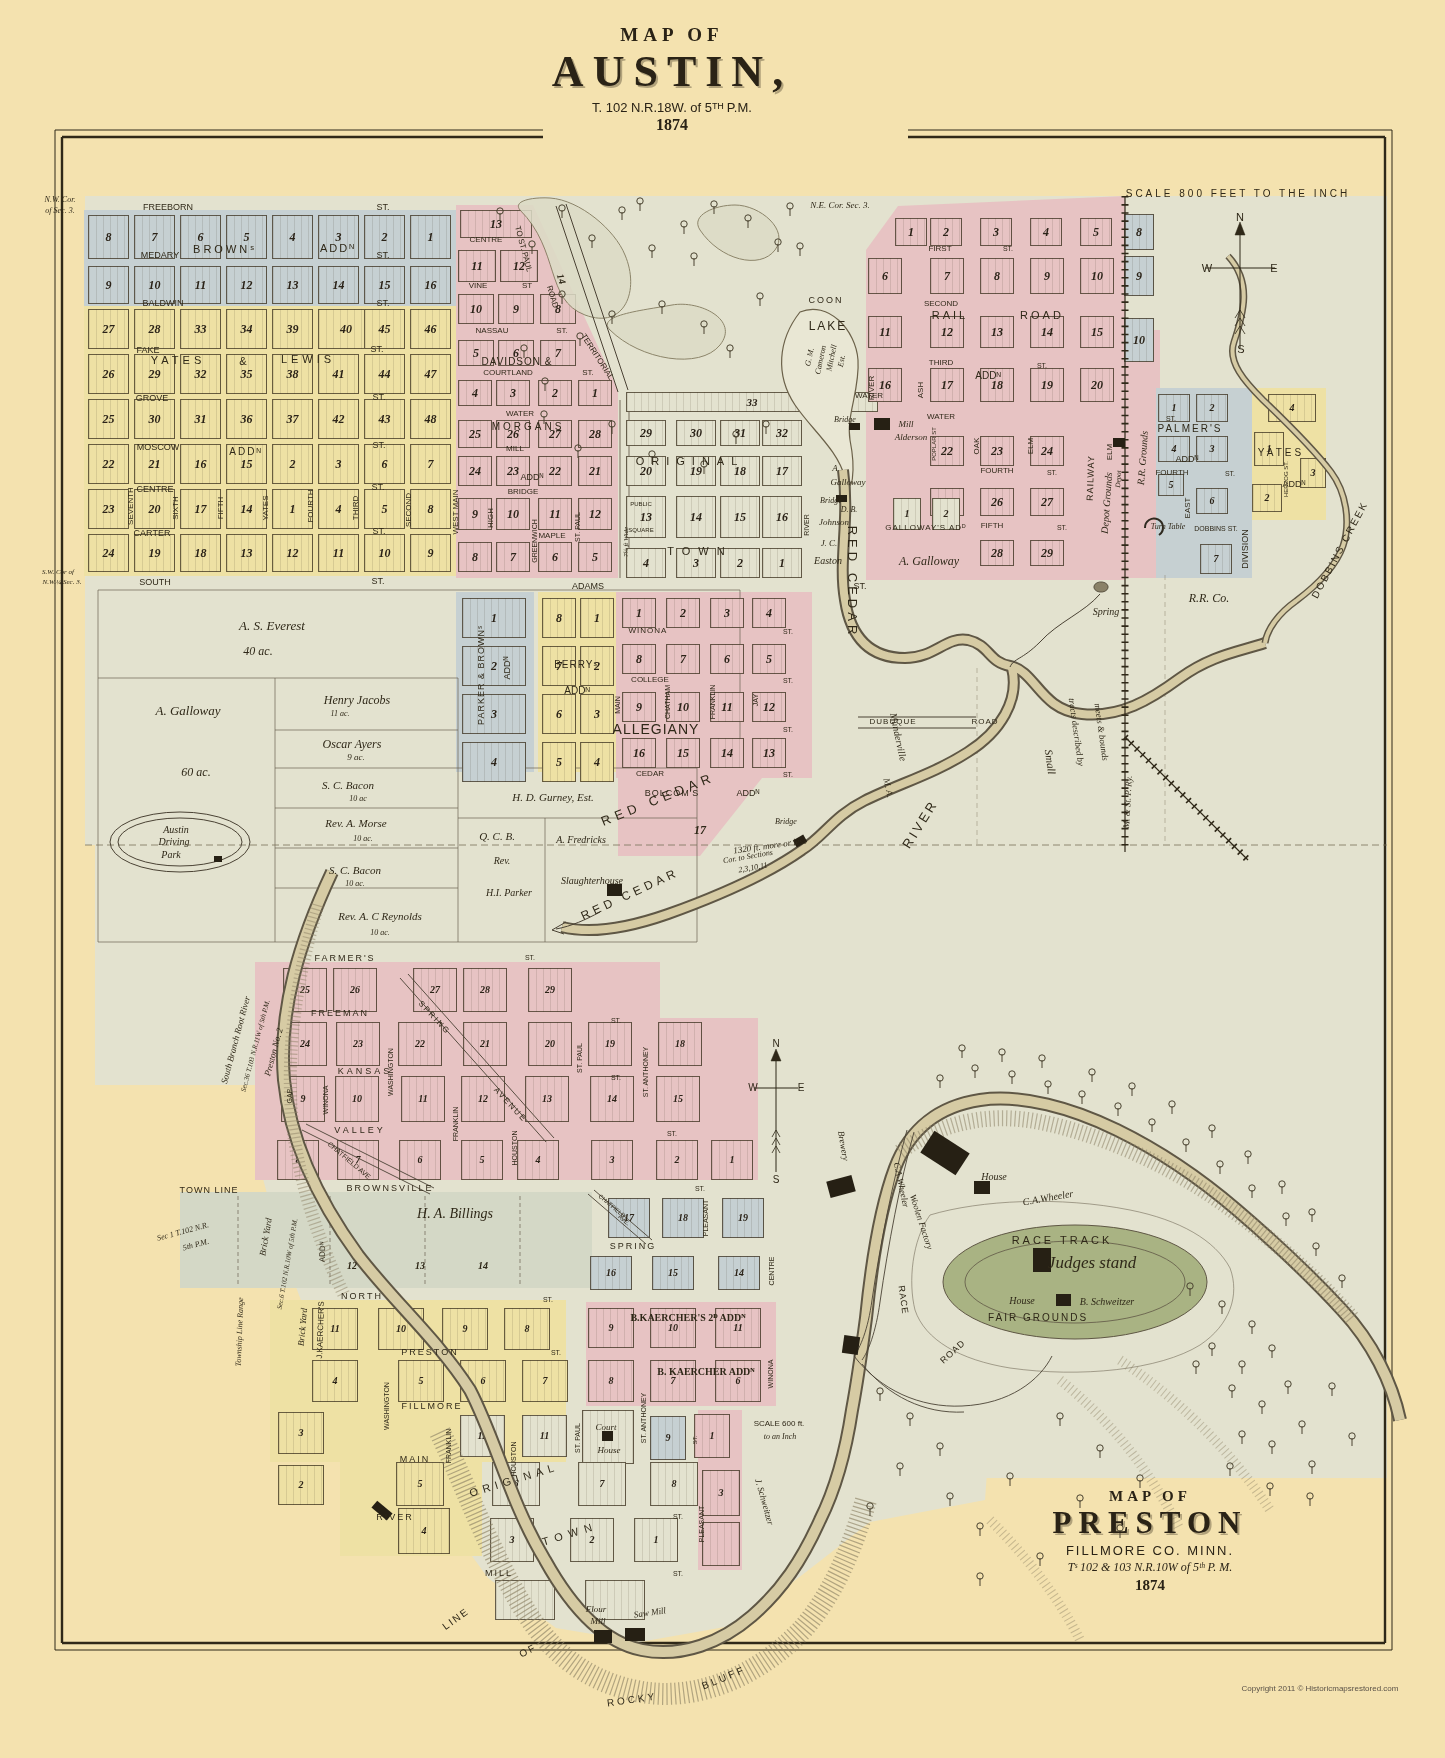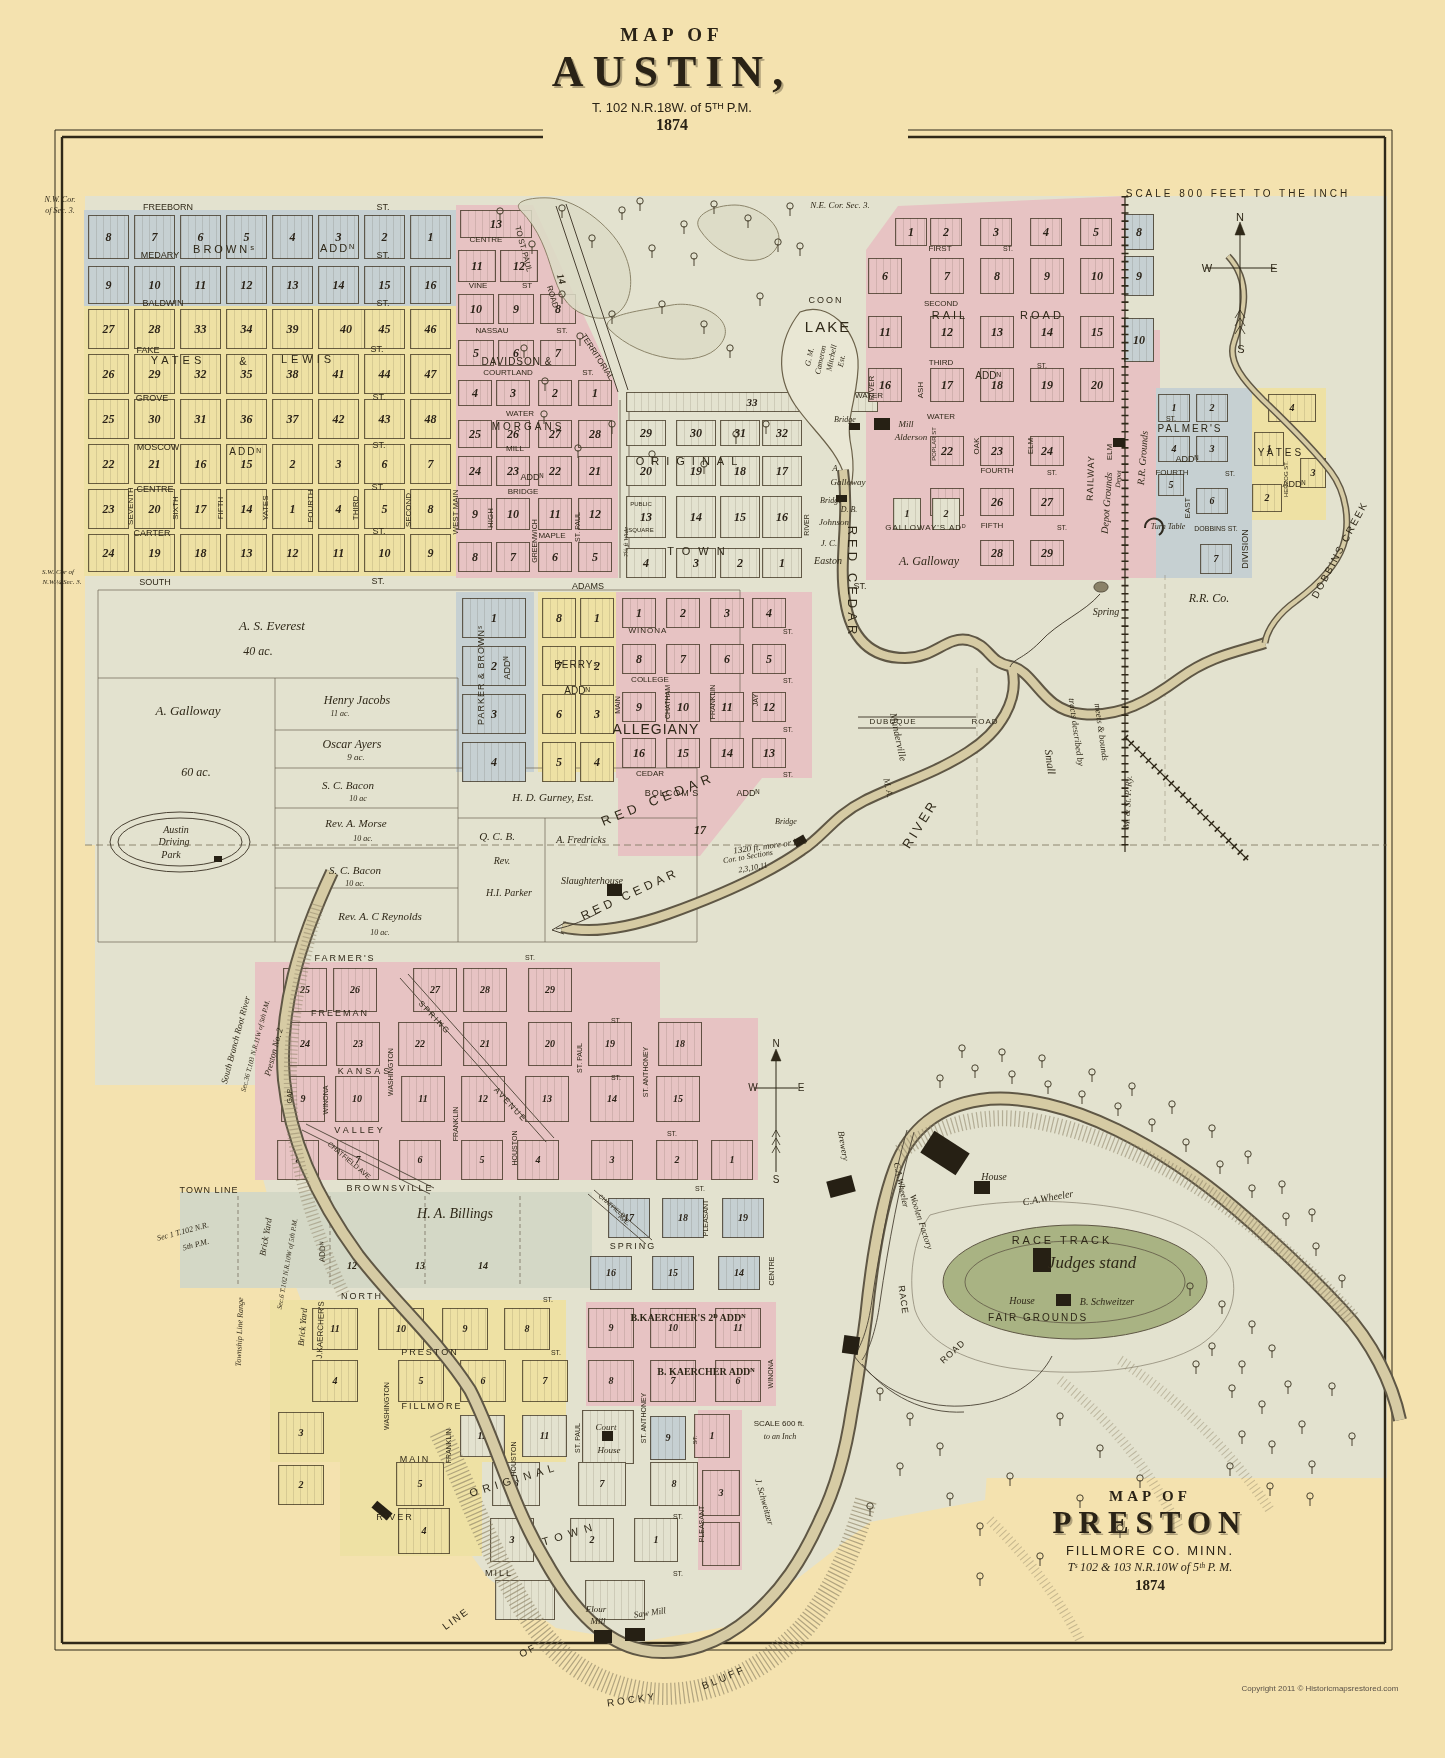--- a/index.html
+++ b/index.html
@@ -1274,21 +1274,21 @@
       <div class="lb st" style="left: 523px; top: 249px; font-size: 8px; transform: translate(-50%, -50%) rotate(75deg);">TO ST. PAUL</div>
       <div class="lb st" style="left: 552px; top: 297px; font-size: 8px; transform: translate(-50%, -50%) rotate(73deg);">ROAD</div>
       <div class="lb st" style="left: 597px; top: 357px; font-size: 8px; transform: translate(-50%, -50%) rotate(57deg);">TERRITORIAL</div>
       <div class="lb nm" style="left: 561px; top: 279px; font-size: 10px; transform: translate(-50%, -50%) rotate(73deg);">14</div>
       <div class="lb it" style="left: 626px; top: 542px; font-size: 7px; transform: translate(-50%, -50%) rotate(-90deg);">7½ ft Wide</div>
       <div class="lb st" style="left: 690px; top: 461px; font-size: 11px; letter-spacing: 7px; transform: translate(-50%, -50%) rotate(0deg);">ORIGINAL</div>
       <div class="lb st" style="left: 700px; top: 551px; font-size: 11px; letter-spacing: 8px; transform: translate(-50%, -50%) rotate(0deg);">TOWN</div>
       <div class="lb st" style="left: 641px; top: 504px; font-size: 6px; transform: translate(-50%, -50%) rotate(0deg);">PUBLIC</div>
       <div class="lb st" style="left: 641px; top: 530px; font-size: 6px; transform: translate(-50%, -50%) rotate(0deg);">SQUARE</div>
       <div class="lb st" style="left: 826px; top: 300px; font-size: 9px; letter-spacing: 2px; transform: translate(-50%, -50%) rotate(0deg);">COON</div>
-      <div class="lb st" style="left: 828px; top: 326px; font-size: 15px; letter-spacing: 2px; transform: translate(-50%, -50%) rotate(0deg);">LAKE</div>
+      <div class="lb st" style="left: 828px; top: 326px; font-size: 12px; letter-spacing: 2px; transform: translate(-50%, -50%) rotate(0deg);">LAKE</div>
       <div class="lb it" style="left: 810px; top: 357px; font-size: 8px; transform: translate(-50%, -50%) rotate(-78deg);">G. M.</div>
       <div class="lb it" style="left: 821px; top: 360px; font-size: 8px; transform: translate(-50%, -50%) rotate(-78deg);">Cameron</div>
       <div class="lb it" style="left: 832px; top: 358px; font-size: 8px; transform: translate(-50%, -50%) rotate(-78deg);">Mitchell</div>
       <div class="lb it" style="left: 842px; top: 361px; font-size: 8px; transform: translate(-50%, -50%) rotate(-78deg);">Est.</div>
       <div class="lb it" style="left: 845px; top: 420px; font-size: 8px; transform: translate(-50%, -50%) rotate(0deg);">Bridge</div>
       <div class="lb it" style="left: 906px; top: 424px; font-size: 9px; transform: translate(-50%, -50%) rotate(0deg);">Mill</div>
       <div class="lb it" style="left: 911px; top: 437px; font-size: 9px; transform: translate(-50%, -50%) rotate(0deg);">Alderson</div>
       <div class="lb it" style="left: 836px; top: 468px; font-size: 9px; transform: translate(-50%, -50%) rotate(0deg);">A.</div>
       <div class="lb it" style="left: 848px; top: 482px; font-size: 9px; transform: translate(-50%, -50%) rotate(0deg);">Galloway</div>
       <div class="lb it" style="left: 831px; top: 501px; font-size: 8px; transform: translate(-50%, -50%) rotate(0deg);">Bridge</div>

